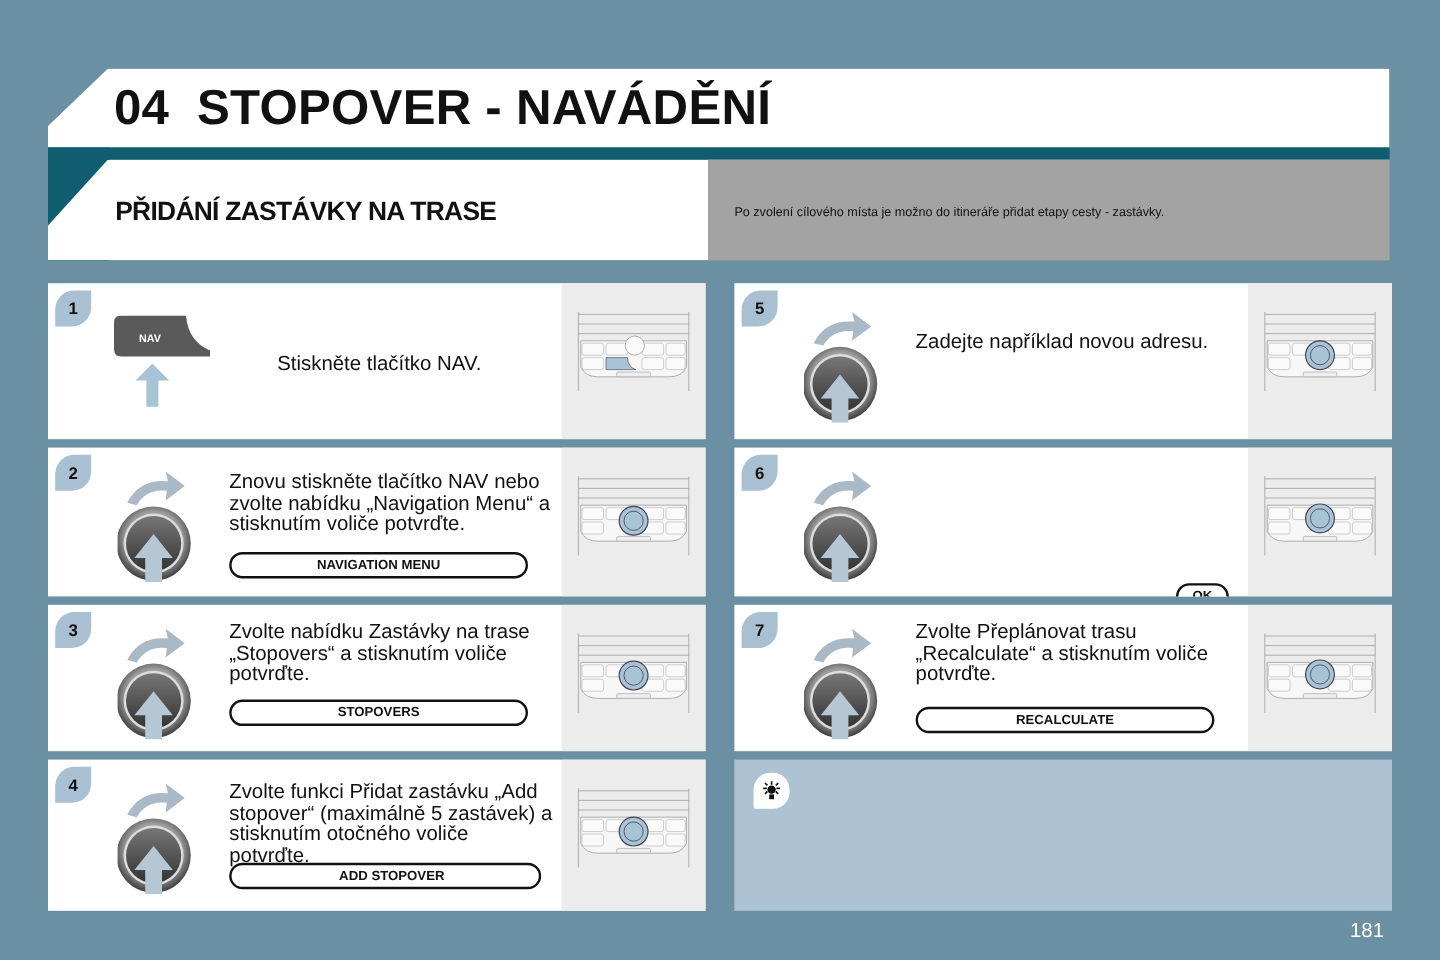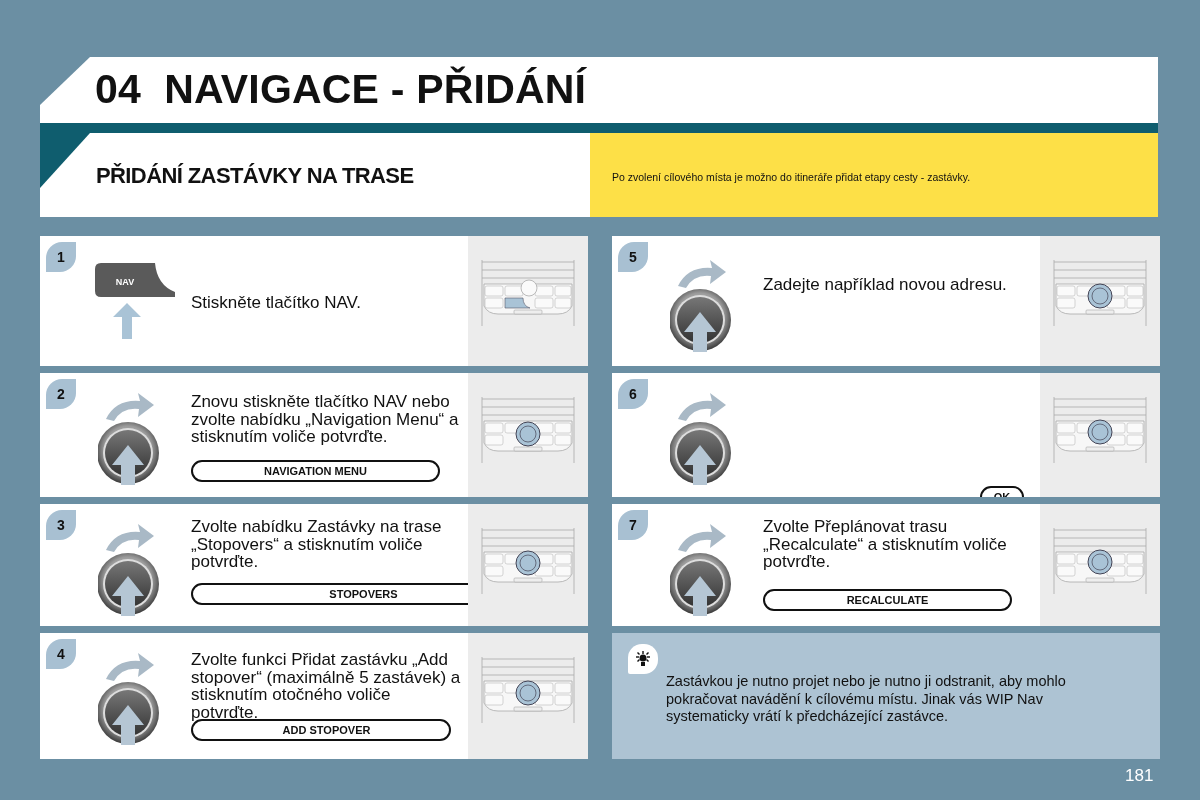--- a/index.html
+++ b/index.html
@@ -25,21 +25,21 @@
   }
   .subtitle-panel {
     position:absolute; left:40px; top:133px; width:550px; height:84px; background:#ffffff;
     clip-path: polygon(50px 0, 100% 0, 100% 100%, 0 100%, 0 84px, 0 55px);
   }
   .subtitle-text {
     position:absolute; left:96px; top:163px; font-size:22px; font-weight:bold; color:#111;
     letter-spacing:-0.6px;
   }
   .intro-panel {
-    position:absolute; left:590px; top:133px; width:568px; height:84px; background:#fde047;
+    position:absolute; left:590px; top:133px; width:568px; height:84px; background:#a3a3a3;
   }
   .intro-text {
     position:absolute; left:22px; top:38px; font-size:10.5px; color:#111;
   }
   .card {
     position:absolute; width:548px; background:#ffffff; overflow:hidden;
   }
   .card .figure {
     position:absolute; right:0; top:0; width:120px; height:100%; background:#ececec;
   }
@@ -75,21 +75,21 @@
     position:absolute; left:54px; top:40px; font-size:14.5px; line-height:17.5px; color:#111; width:460px;
   }
   .page-number {
     position:absolute; left:1125px; top:766px; font-size:17px; color:#ffffff;
   }
 </style>
 </head>
 <body>
 
 <div class="title-band"></div>
-<div class="title-text"><span>04</span>  <span>NAVIGACE - PŘIDÁNÍ</span></div>
+<div class="title-text"><span>04</span>  <span>STOPOVER - NAVÁDĚNÍ</span></div>
 <div class="teal-band"></div>
 <div class="teal-wedge"></div>
 <div class="subtitle-panel"></div>
 <div class="subtitle-text">PŘIDÁNÍ ZASTÁVKY NA TRASE</div>
 <div class="intro-panel">
   <div class="intro-text">Po zvolení cílového místa je možno do itineráře přidat etapy cesty - zastávky.</div>
 </div>
 
 <svg width="0" height="0" style="position:absolute">
   <defs>
@@ -128,21 +128,21 @@
   </defs>
 </svg>
 
 <div class="card" style="left:40px;top:236px;height:130px;">
   <div class="badge">1</div>
   <svg style="position:absolute;left:55px;top:27px;" width="80" height="78" viewBox="0 0 80 78">
     <path d="M6 0 L60 0 Q62 22 80 29 L80 34 L6 34 Q0 34 0 28 L0 6 Q0 0 6 0 Z" fill="#5a5a5a"></path>
     <text x="30" y="22" font-family="Liberation Sans, sans-serif" font-size="9" font-weight="bold" fill="#fff" text-anchor="middle">NAV</text>
     <path d="M32 40 L46 54 L37 54 L37 76 L27 76 L27 54 L18 54 Z" fill="#a9c3d6"></path>
   </svg>
-  <div class="step-text" style="top:58px;">Stiskněte tlačítko NAV.</div>
+  <div class="step-text" style="top:58px;margin-left:40px;">Stiskněte tlačítko NAV.</div>
   <div class="figure">
     <svg class="console" viewBox="0 0 100 70" width="100" height="70">
       <use href="#consoleFig"></use>
       <path d="M27 40 L45 40 Q45 48 52 50 L27 50 Z" fill="#a9c3d6" stroke="#556" stroke-width="0.6"></path>
       <circle cx="51" cy="30" r="8" fill="#fafafa" stroke="#aaa" stroke-width="0.8"></circle>
     </svg>
   </div>
 </div>
 
 <div class="card" style="left:40px;top:373px;height:124px;">
@@ -160,21 +160,21 @@
     </svg>
   </div>
 </div>
 
 <div class="card" style="left:40px;top:504px;height:122px;">
   <div class="badge">3</div>
   <svg class="knob-wrap" viewBox="0 0 70 100">
       <use href="#knob"></use>
     </svg>
   <div class="step-text" style="top:14px;">Zvolte nabídku Zastávky na trase „Stopovers“ a stisknutím voliče potvrďte.</div>
-  <div class="pill" style="top:79px;padding-left:48px;">STOPOVERS</div>
+  <div class="pill" style="top:79px;">STOPOVERS</div>
   <div class="figure">
     <svg class="console" viewBox="0 0 100 70" width="100" height="70">
       <use href="#consoleFig"></use>
       <circle cx="50" cy="37" r="12" fill="#a9c3d6" stroke="#445" stroke-width="1"></circle>
       <circle cx="50" cy="37" r="8" fill="none" stroke="#445" stroke-width="0.7"></circle>
     </svg>
   </div>
 </div>
 
 <div class="card" style="left:40px;top:633px;height:126px;">
@@ -249,16 +249,15 @@
         <line x1="13" y1="7" x2="16" y2="7"></line>
         <line x1="3.5" y1="2.5" x2="5.5" y2="4.5"></line>
         <line x1="14.5" y1="2.5" x2="12.5" y2="4.5"></line>
         <line x1="3.5" y1="11.5" x2="5.5" y2="9.5"></line>
         <line x1="14.5" y1="11.5" x2="12.5" y2="9.5"></line>
       </g>
       <circle cx="9" cy="8" r="3.5" fill="#111"></circle>
       <rect x="7" y="12" width="4" height="4" fill="#111"></rect>
     </svg>
   </div>
-  <div class="tip-text">Zastávkou je nutno projet nebo je nutno ji odstranit, aby mohlo pokračovat navádění k cílovému místu. Jinak vás WIP Nav systematicky vrátí k předcházející zastávce.</div>
 </div>
 
 <div class="page-number">181</div>
 
 </body></html>

